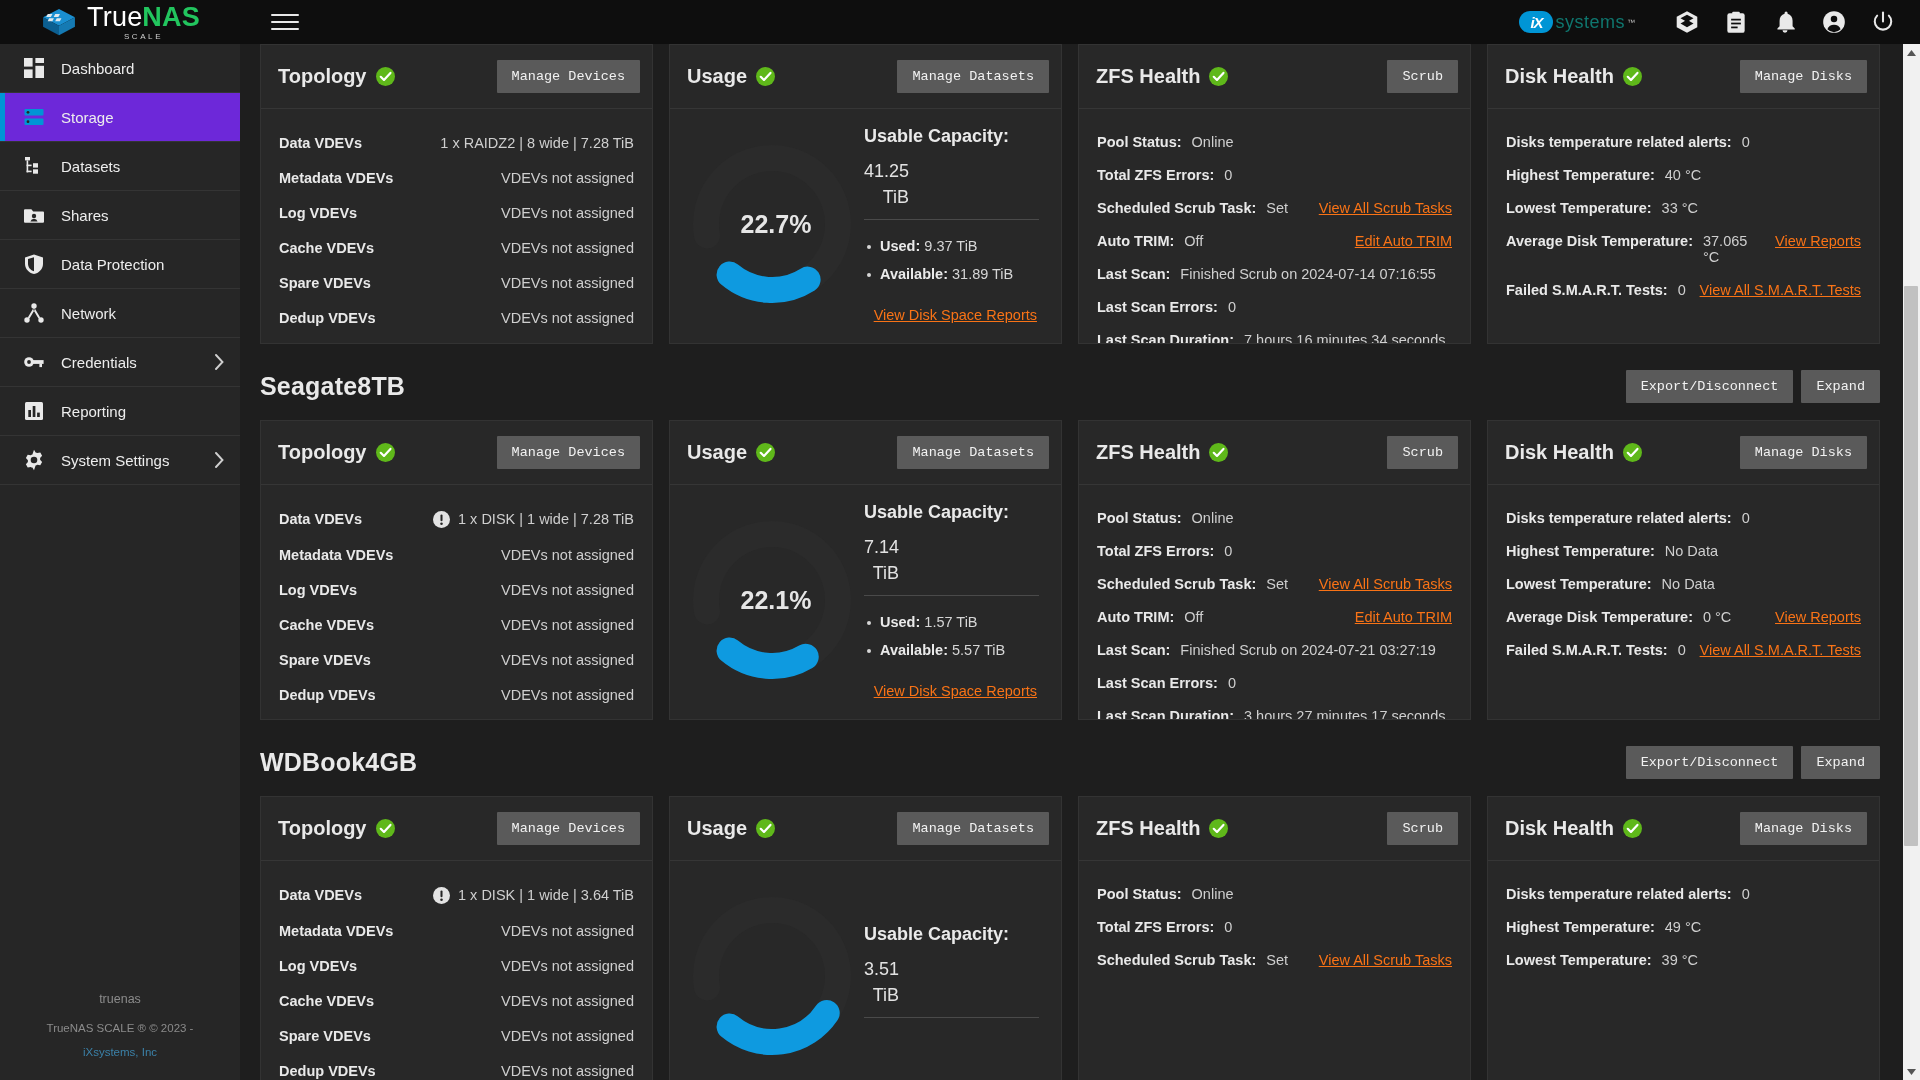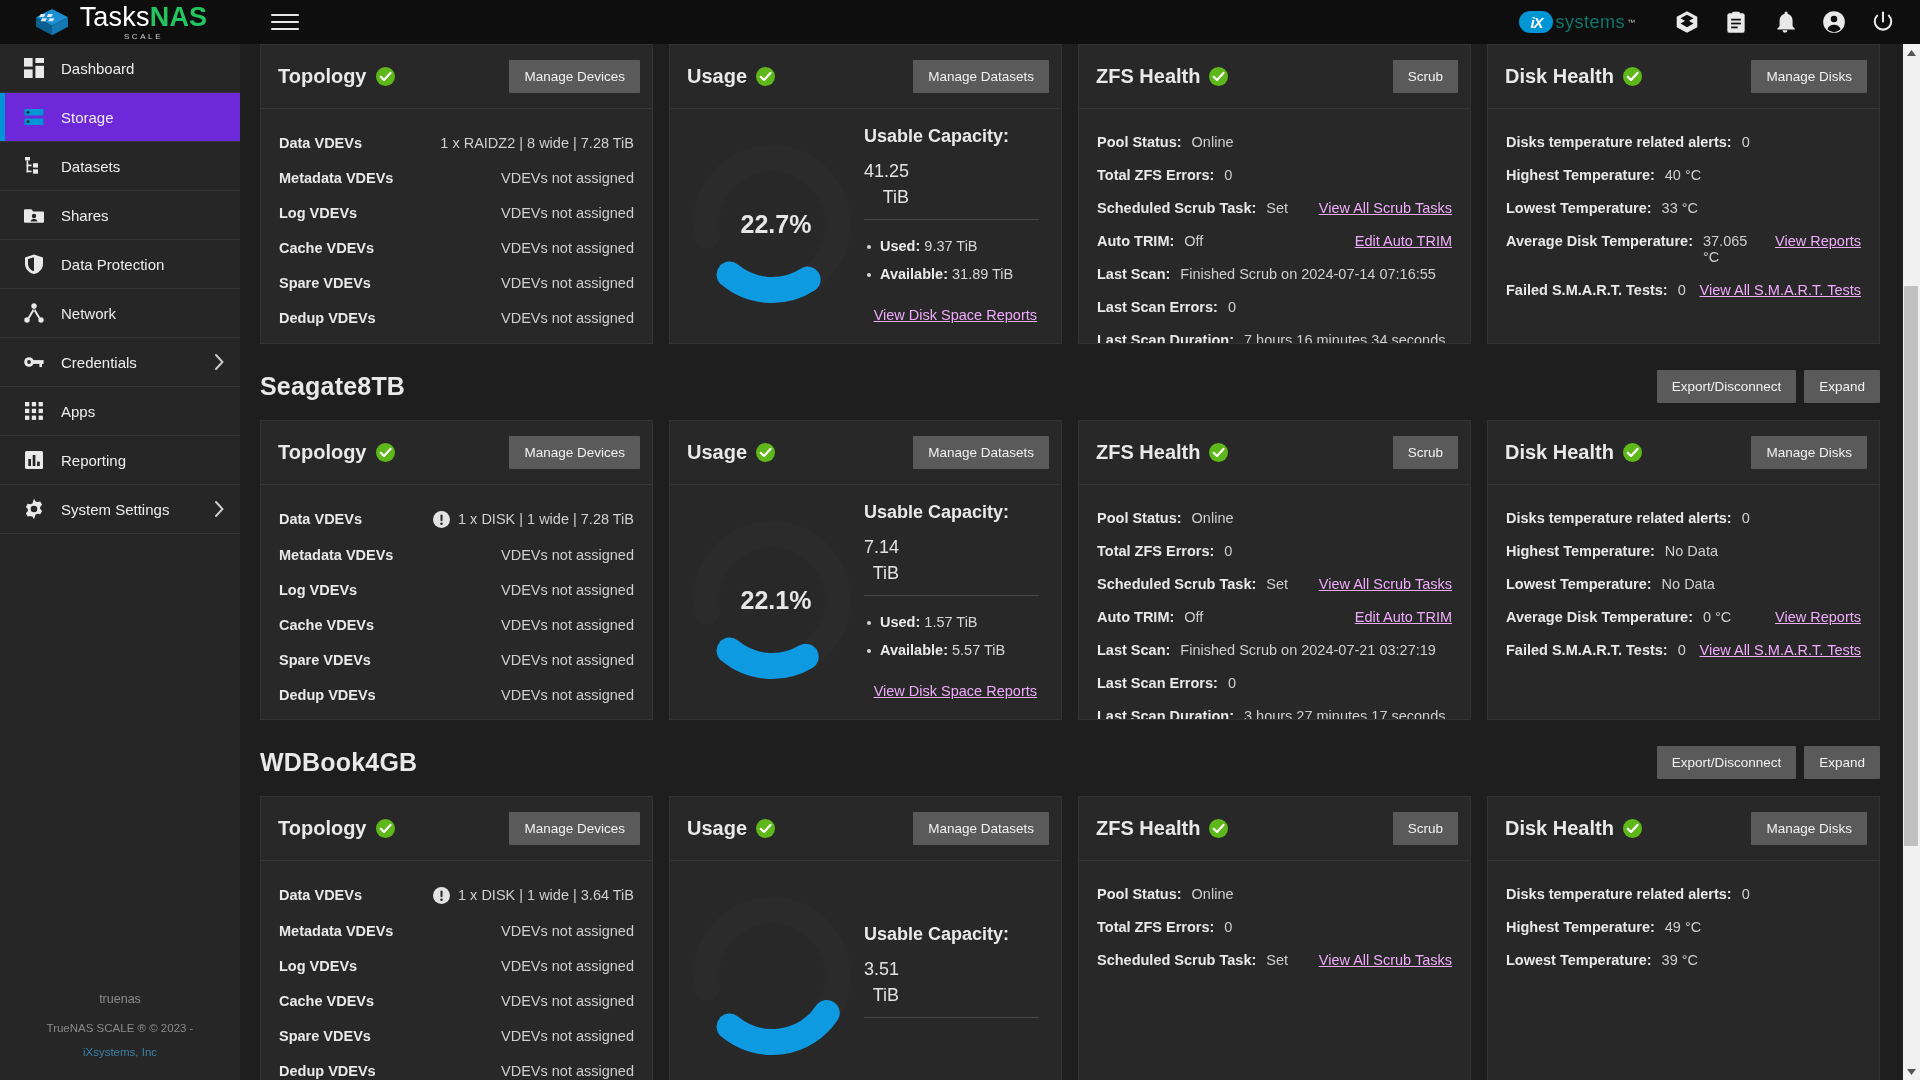--- a/index.html
+++ b/index.html
@@ -85,21 +85,21 @@
   .main-inner { position:relative; width:1662px; padding: 0 22px 0 20px; }
 
   .pool-block { padding-top: 0; }
   .pool-header {
     height:68px; display:flex; align-items:center;
   }
   .pool-title { font-size:25px; font-weight:700; color:#e9e9e9; letter-spacing:.2px; }
   .pool-actions { margin-left:auto; display:flex; gap:8px; }
   .btn {
     background:#5a5a5a; color:#f2f2f2; border:none;
-    font-family:Liberation Sans, sans-serif;
+    font-family:Liberation Mono, monospace;
     font-size:13.5px; padding:9px 15px; cursor:pointer; border-radius:1px;
     white-space:nowrap;
   }
 
   .cards {
     display:grid; grid-template-columns: repeat(4, 1fr); gap:16px;
     padding-bottom: 8px;
   }
   .card {
     background:#282828; border:1px solid #333;
@@ -138,21 +138,21 @@
   .cap-label { font-size:18px; font-weight:700; color:#eaeaea; line-height:1.42; }
   .cap-value { font-size:18px; color:#e2e2e2; text-align:right; line-height:1.42; }
   .cap-rule { height:1px; background:#4a4a4a; margin:9px 0 12px 0; }
   .usage-li { font-size:14.5px; color:#d6d6d6; padding:6px 0 6px 16px; position:relative; }
   .usage-li::before {
     content:""; position:absolute; left:3px; top:13px;
     width:4px; height:4px; border-radius:50%; background:#d6d6d6;
   }
   .usage-li b { font-weight:700; color:#eaeaea; }
   .link {
-    color:#f0abfc; text-decoration:underline; font-size:14.5px; cursor:pointer; white-space:nowrap;
+    color:#f97316; text-decoration:underline; font-size:14.5px; cursor:pointer; white-space:nowrap;
   }
   .usage-link-row { text-align:right; margin-top:18px; padding-right:2px; }
 
   
   .kv-row {
     display:flex; align-items:baseline; font-size:14.5px; padding:8.5px 0; gap:10px;
   }
   .kv-k { font-weight:700; color:#e9e9e9; white-space:nowrap; }
   .kv-v { color:#cfcfcf; }
   .kv-link { margin-left:auto; }
@@ -185,21 +185,21 @@
       </g>
       <g fill="#dfe8ee">
         <rect x="12" y="7.5" width="5" height="3.2" transform="skewX(-28)"></rect>
         <rect x="20" y="7.5" width="5" height="3.2" transform="skewX(-28)"></rect>
         <rect x="16" y="12" width="5" height="3.2" transform="skewX(-28)"></rect>
         <rect x="24" y="12" width="5" height="3.2" transform="skewX(-28)"></rect>
       </g>
     </svg>
     <div class="brand-text">
       <div class="brand-name">
-        <span class="t1">Tasks</span><span class="t2">NAS</span>
+        <span class="t1">True</span><span class="t2">NAS</span>
       </div>
       <div class="brand-sub">SCALE</div>
     </div>
   </div>
 
   <div class="hamburger">
     <span></span>
       <span></span>
       <span></span>
   </div>
@@ -317,38 +317,20 @@
             <rect x="9.6" y="9.1" width="11" height="3.8" fill="#e9e9e9"></rect>
             <rect x="16.4" y="12.6" width="2.6" height="3.5" fill="#e9e9e9"></rect>
           </svg>
         </span>
         <span class="nav-label">Credentials</span>
         <span class="nav-chev">
           <svg width="10" height="16" viewBox="0 0 10 16">
             <path d="M2 1 L8.5 8 L2 15" fill="none" stroke="#cfcfcf" stroke-width="1.9" stroke-linecap="round"></path>
           </svg>
         </span>
-      </div>
-      <div class="nav-item">
-        <span class="nav-ico">
-          <svg width="22" height="22" viewBox="0 0 22 22">
-            <g fill="#e9e9e9">
-              <rect x="2" y="2" width="4.3" height="4.3"></rect>
-              <rect x="8.8" y="2" width="4.3" height="4.3"></rect>
-              <rect x="15.6" y="2" width="4.3" height="4.3"></rect>
-              <rect x="2" y="8.8" width="4.3" height="4.3"></rect>
-              <rect x="8.8" y="8.8" width="4.3" height="4.3"></rect>
-              <rect x="15.6" y="8.8" width="4.3" height="4.3"></rect>
-              <rect x="2" y="15.6" width="4.3" height="4.3"></rect>
-              <rect x="8.8" y="15.6" width="4.3" height="4.3"></rect>
-              <rect x="15.6" y="15.6" width="4.3" height="4.3"></rect>
-            </g>
-          </svg>
-        </span>
-        <span class="nav-label">Apps</span>
       </div>
       <div class="nav-item">
         <span class="nav-ico">
           <svg width="22" height="22" viewBox="0 0 22 22">
             <rect x="2" y="2" width="18" height="18" rx="1.5" fill="#e9e9e9"></rect>
             <g fill="#262626">
               <rect x="5.3" y="10" width="2.7" height="7"></rect>
               <rect x="9.7" y="6" width="2.7" height="11"></rect>
               <rect x="14.1" y="12.6" width="2.7" height="4.4"></rect>
             </g>

